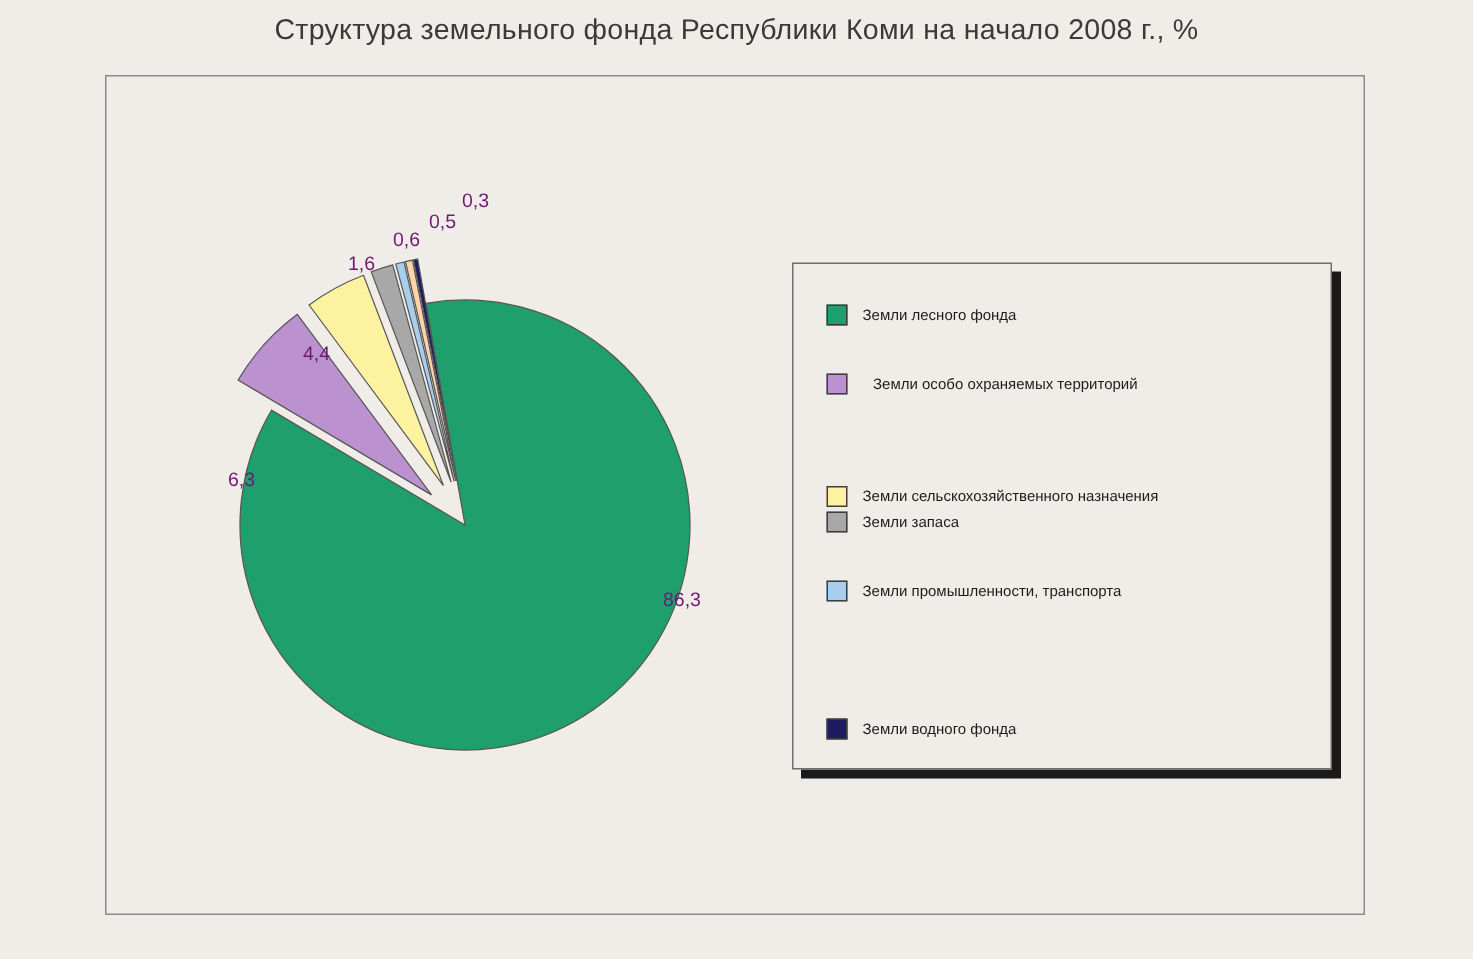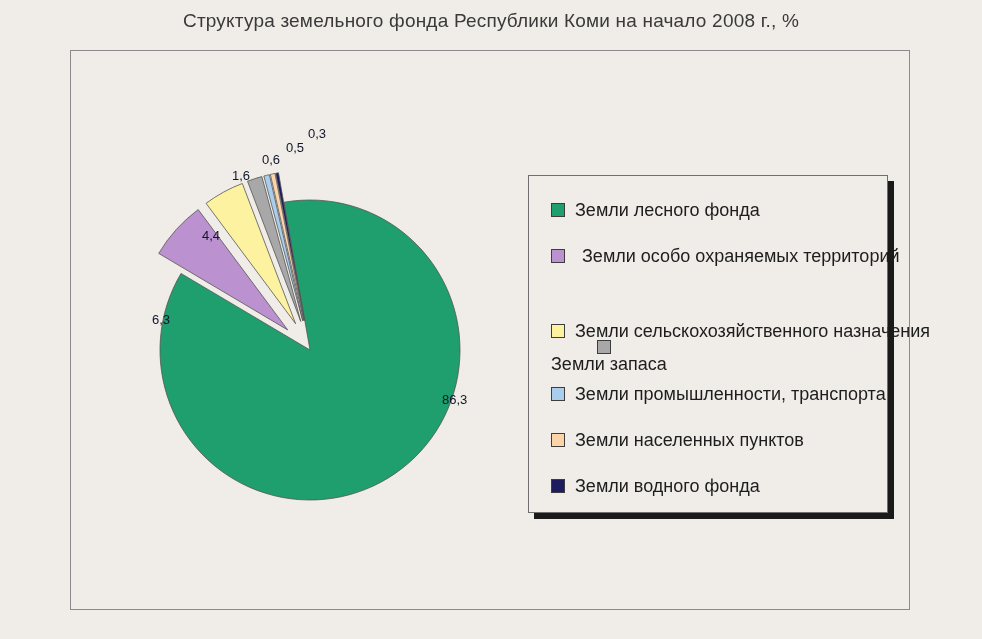--- a/index.html
+++ b/index.html
@@ -47,21 +47,21 @@
     height: 420px;
   }
   #pie-svg {
     position: absolute;
     left: 0;
     top: 0;
   }
   .slice-label {
     position: absolute;
     font-size: 13px;
-    color: #0f172a;
+    color: #701a75;
     white-space: nowrap;
     text-align: center;
   }
   #legend-shadow {
     position: absolute;
     left: 534px;
     top: 181px;
     width: 360px;
     height: 338px;
     background: #1a1a1a;
@@ -85,21 +85,21 @@
   }
   .legend-swatch {
     width: 14px;
     height: 14px;
     border: 1px solid #3d3d3d;
     box-sizing: border-box;
     margin-right: 10px;
     flex: 0 0 auto;
   }
   .legend-text {
-    font-size: 18px;
+    font-size: 10px;
     color: #1d1d1d;
     white-space: nowrap;
   }
 </style>
 </head>
 <body>
 
 <div id="page">
 
   <div id="chart-title">Структура земельного фонда Республики Коми на начало 2008 г., %</div>
@@ -135,31 +135,27 @@
         <span class="legend-text">Земли лесного фонда</span>
       </div>
       <div class="legend-row" style="top: 72px; gap: 7px;">
         <span class="legend-swatch" style="background: rgb(187, 146, 207);"></span>
         <span class="legend-text">Земли особо охраняемых территорий</span>
       </div>
       <div class="legend-row" style="top: 118px; margin-top: 29px;">
         <span class="legend-swatch" style="background: rgb(252, 242, 160);"></span>
         <span class="legend-text">Земли сельскохозяйственного назначения</span>
       </div>
-      <div class="legend-row" style="top: 164px; flex-direction: column;">
+      <div class="legend-row" style="top: 164px;">
         <span class="legend-swatch" style="background: rgb(168, 168, 168);"></span>
         <span class="legend-text">Земли запаса</span>
       </div>
       <div class="legend-row" style="top: 210px;">
         <span class="legend-swatch" style="background: rgb(169, 205, 235);"></span>
         <span class="legend-text">Земли промышленности, транспорта</span>
-      </div>
-      <div class="legend-row" style="top: 256px;">
-        <span class="legend-swatch" style="background: rgb(252, 212, 168);"></span>
-        <span class="legend-text">Земли населенных пунктов</span>
       </div>
       <div class="legend-row" style="top: 302px;">
         <span class="legend-swatch" style="background: rgb(28, 28, 94);"></span>
         <span class="legend-text">Земли водного фонда</span>
       </div>
     </div>
 
 </div>
 
 </body></html>

